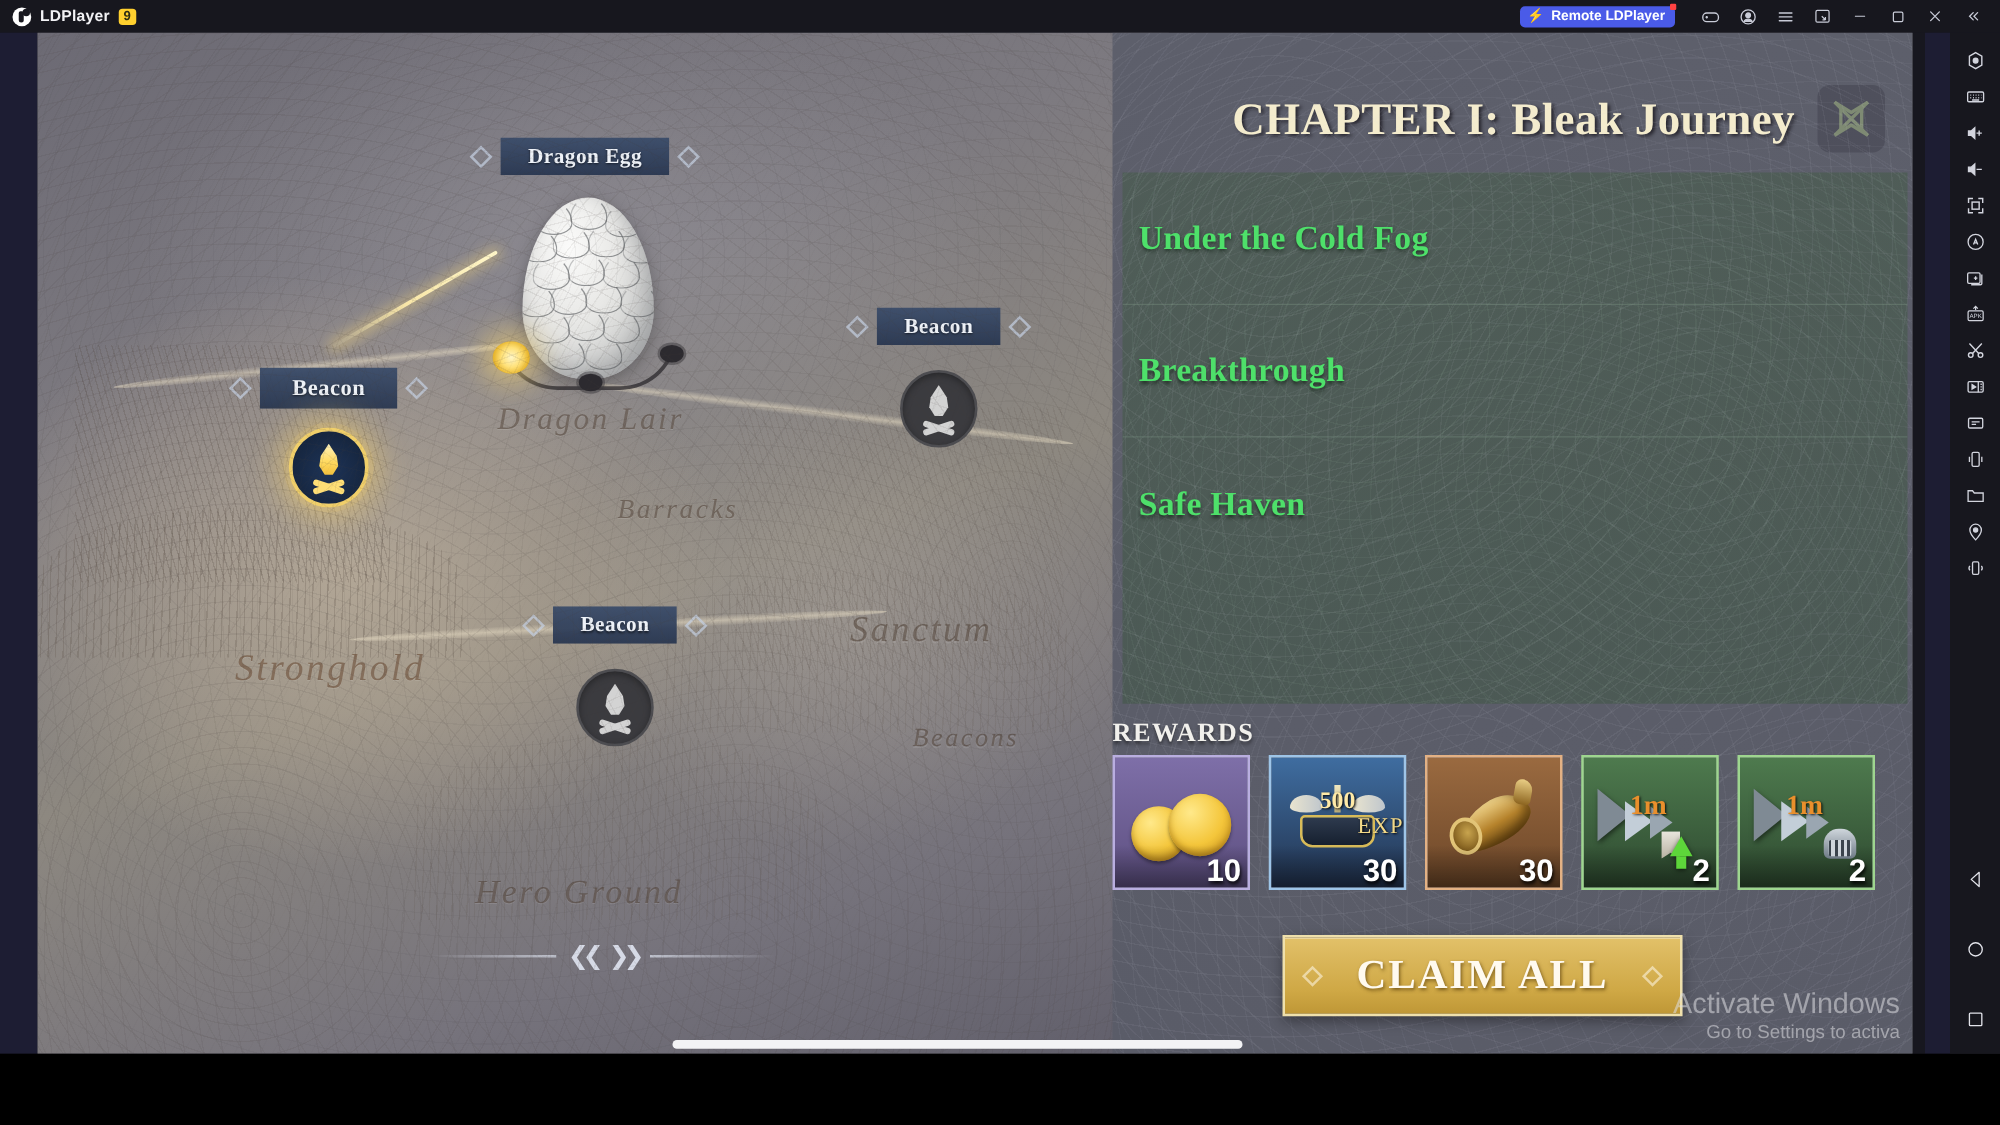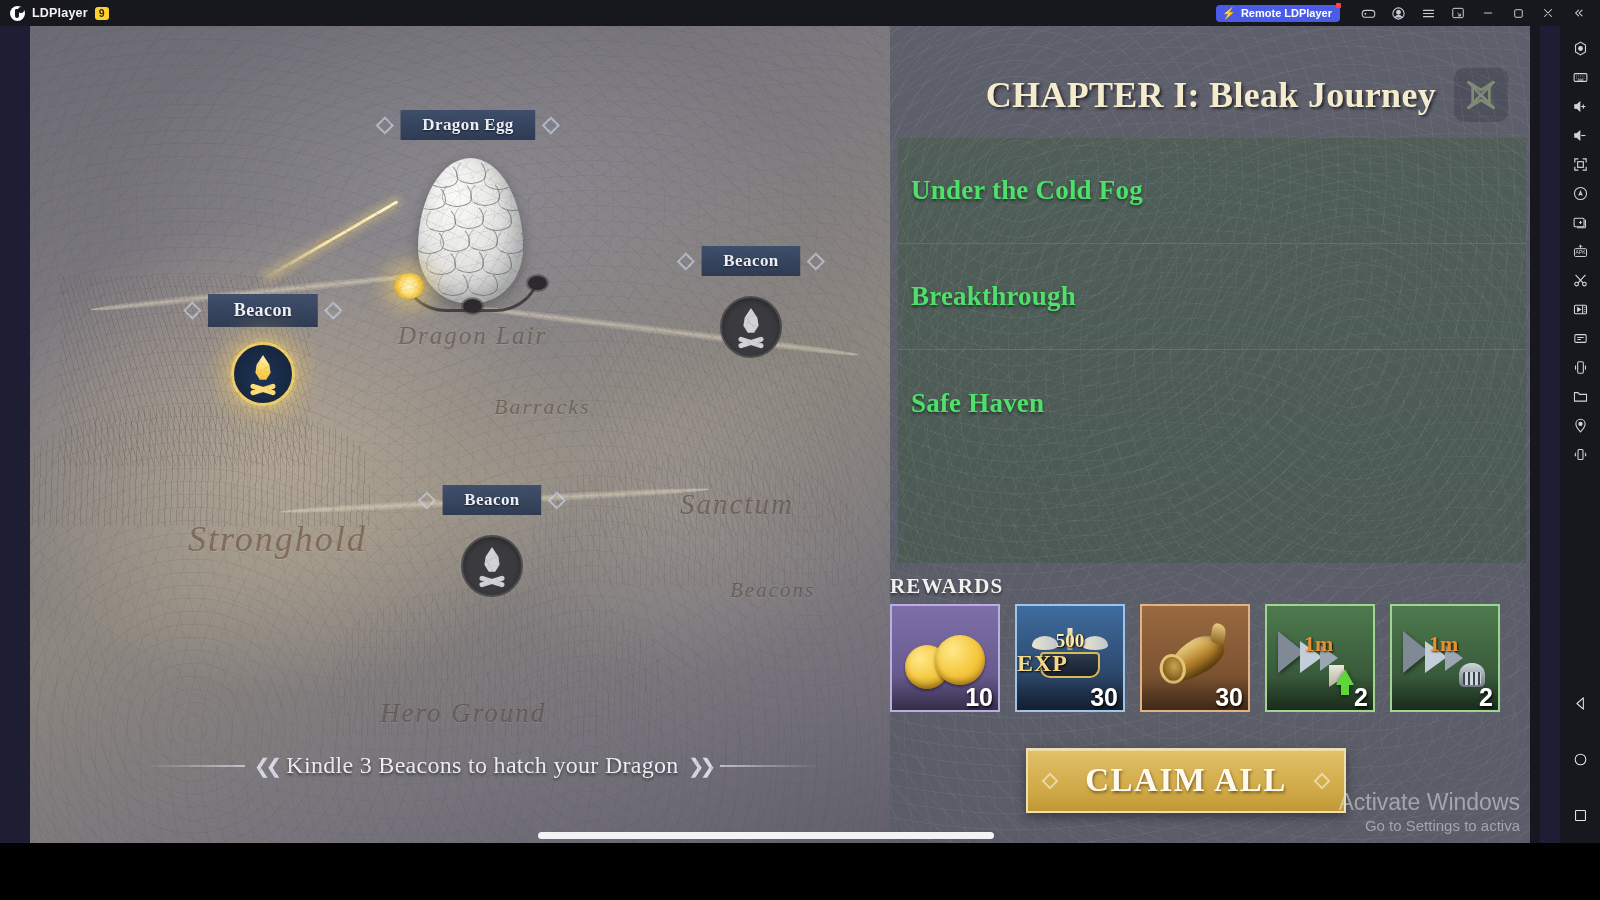--- a/index.html
+++ b/index.html
@@ -300,22 +300,22 @@
   .crown .spike{
     position:absolute; left:50%; top:-6px; transform:translateX(-50%);
     width:5px;height:22px; background:linear-gradient(180deg,#f0e7bf,#b9ac7c);
   }
   .exp500{
     position:absolute; left:0; right:0; top:24px; text-align:center;
     color:#ffeaa7; font-size:19px; font-weight:bold;
     font-family:"Liberation Serif", serif; text-shadow:1px 1px 2px #000; z-index:3;
   }
   .expword{
-    position:absolute; left:0; right:0; top:44px; text-align:left;
-    color:#f3d988; font-size:24px; font-weight:bold; letter-spacing:1px;
+    position:absolute; left:0; right:0; top:44px; text-align:right;
+    color:#f3d988; font-size:18px; font-weight:normal; letter-spacing:1px;
     font-family:"Liberation Serif", serif; text-shadow:1px 1px 2px #000; z-index:3;
   }
   
   .horn{ width:74px;height:62px; position:relative; transform:rotate(-12deg); }
   .horn .body{
     position:absolute; left:6px; top:14px; width:62px;height:34px;
     background:linear-gradient(180deg,#f0d48a,#b6832c 55%,#6d4a14);
     border-radius:60% 40% 45% 55% / 70% 60% 40% 30%;
     transform:rotate(-18deg);
     box-shadow:inset -4px -4px 8px rgba(60,38,6,.5);
@@ -505,21 +505,21 @@
       <div class="map-hatch" style="left:560px; top:300px; width:260px; height:210px; opacity:.22;"></div>
       <div class="ridge" style="left:0px;   top:380px; width:340px; height:120px;"></div>
       <div class="ridge" style="left:500px; top:430px; width:330px; height:130px; opacity:.26;"></div>
       <div class="ridge" style="left:300px; top:560px; width:330px; height:150px; opacity:.26;"></div>
       <div class="road" style="left:60px;  top:262px; width:330px; transform:rotate(-6deg);"></div>
       <div class="road" style="left:430px; top:300px; width:400px; transform:rotate(7deg);"></div>
       <div class="road" style="left:250px; top:470px; width:430px; transform:rotate(-3deg);"></div>
 
       <div class="place" style="left:368px; top:296px; font-size:25px;">Dragon Lair</div>
       <div class="place" style="left:464px; top:368px; font-size:22px;">Barracks</div>
-      <div class="place" style="left:158px; top:492px; font-size:36px; color:rgba(96,64,40,.55);">Stronghold</div>
+      <div class="place" style="left:158px; top:492px; font-size:30px; color:rgba(96,64,40,.55);">Stronghold</div>
       <div class="place" style="left:650px; top:462px; font-size:29px;">Sanctum</div>
       <div class="place" style="left:700px; top:552px; font-size:21px;">Beacons</div>
       <div class="place" style="left:350px; top:672px; font-size:27px;">Hero Ground</div>
 
       <div class="bc-label" style="left:438px; top:84px;">
         <span class="dia"></span>
         <span class="bc-plate">Dragon Egg</span>
         <span class="dia"></span>
       </div>
 
@@ -596,21 +596,20 @@
             <div class="fl"></div>
               <div class="log1"></div>
               <div class="log2"></div>
           </div>
         </div>
       </div>
 
       <div id="hint">
         <span class="h-line"></span>
         <span class="h-chev">❮❮</span>
-        <span class="txt">Kindle 3 Beacons to hatch your Dragon</span>
         <span class="h-chev">❯❯</span>
         <span class="h-line r"></span>
       </div>
     </div>
 
     <div id="panel">
 
       <div id="panel-head">
         <span id="chapter-title">CHAPTER I: Bleak Journey</span>
         <span id="knot-btn">

